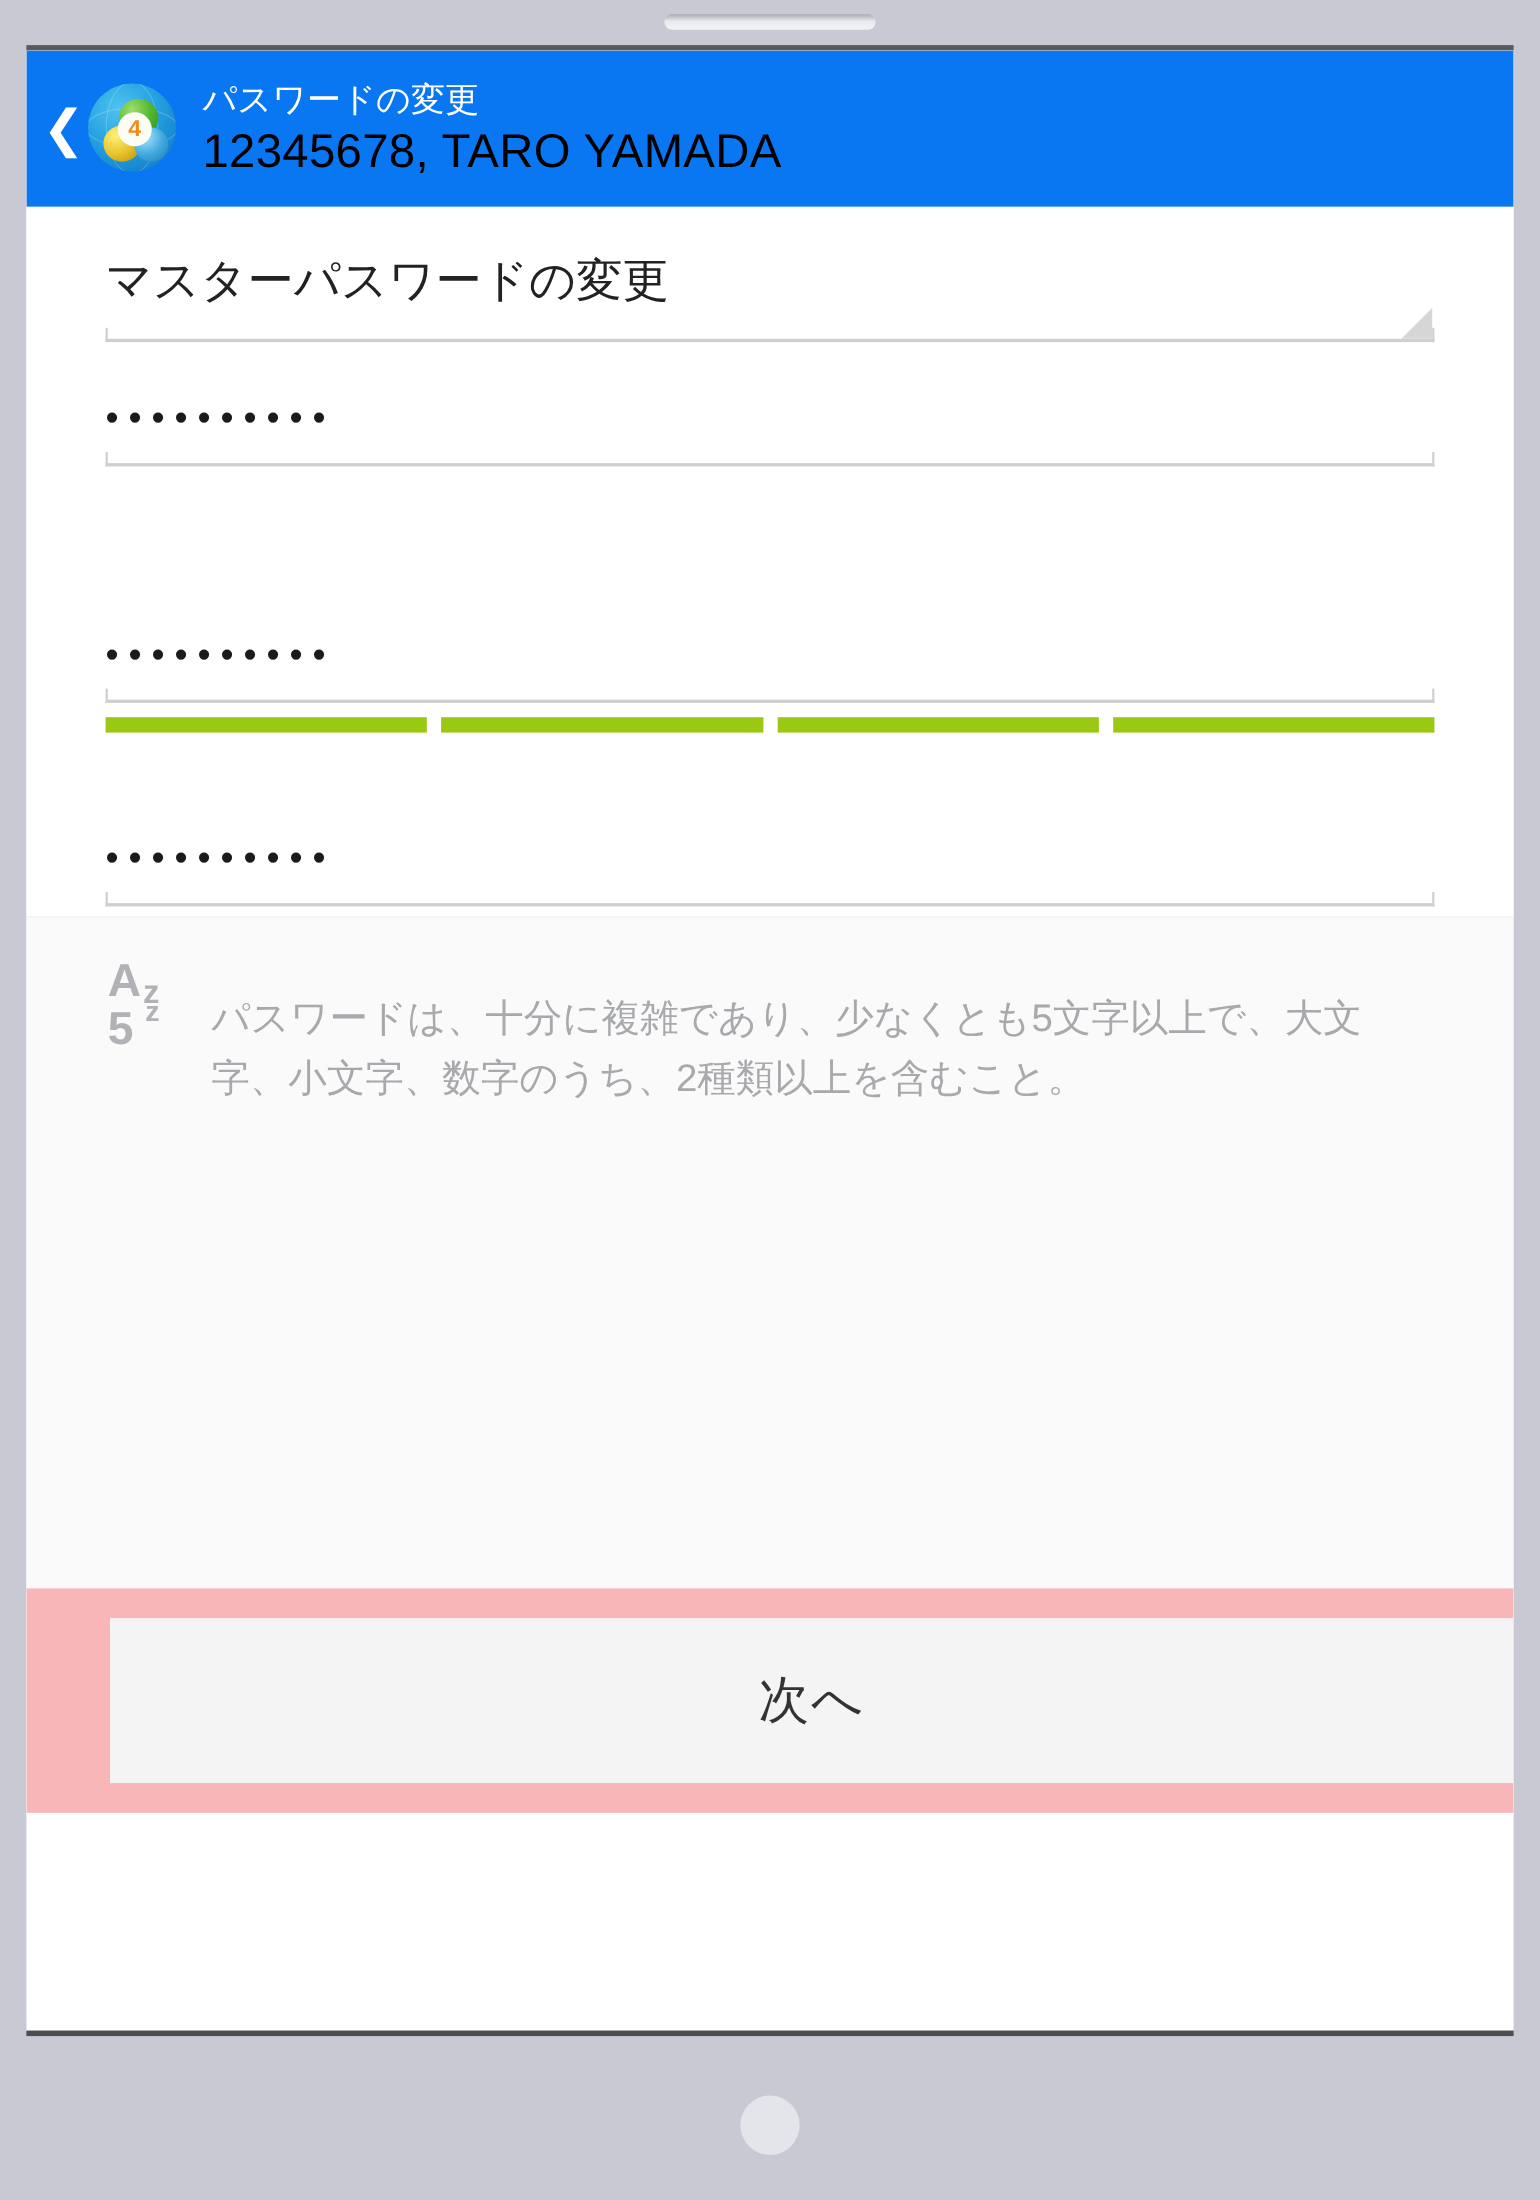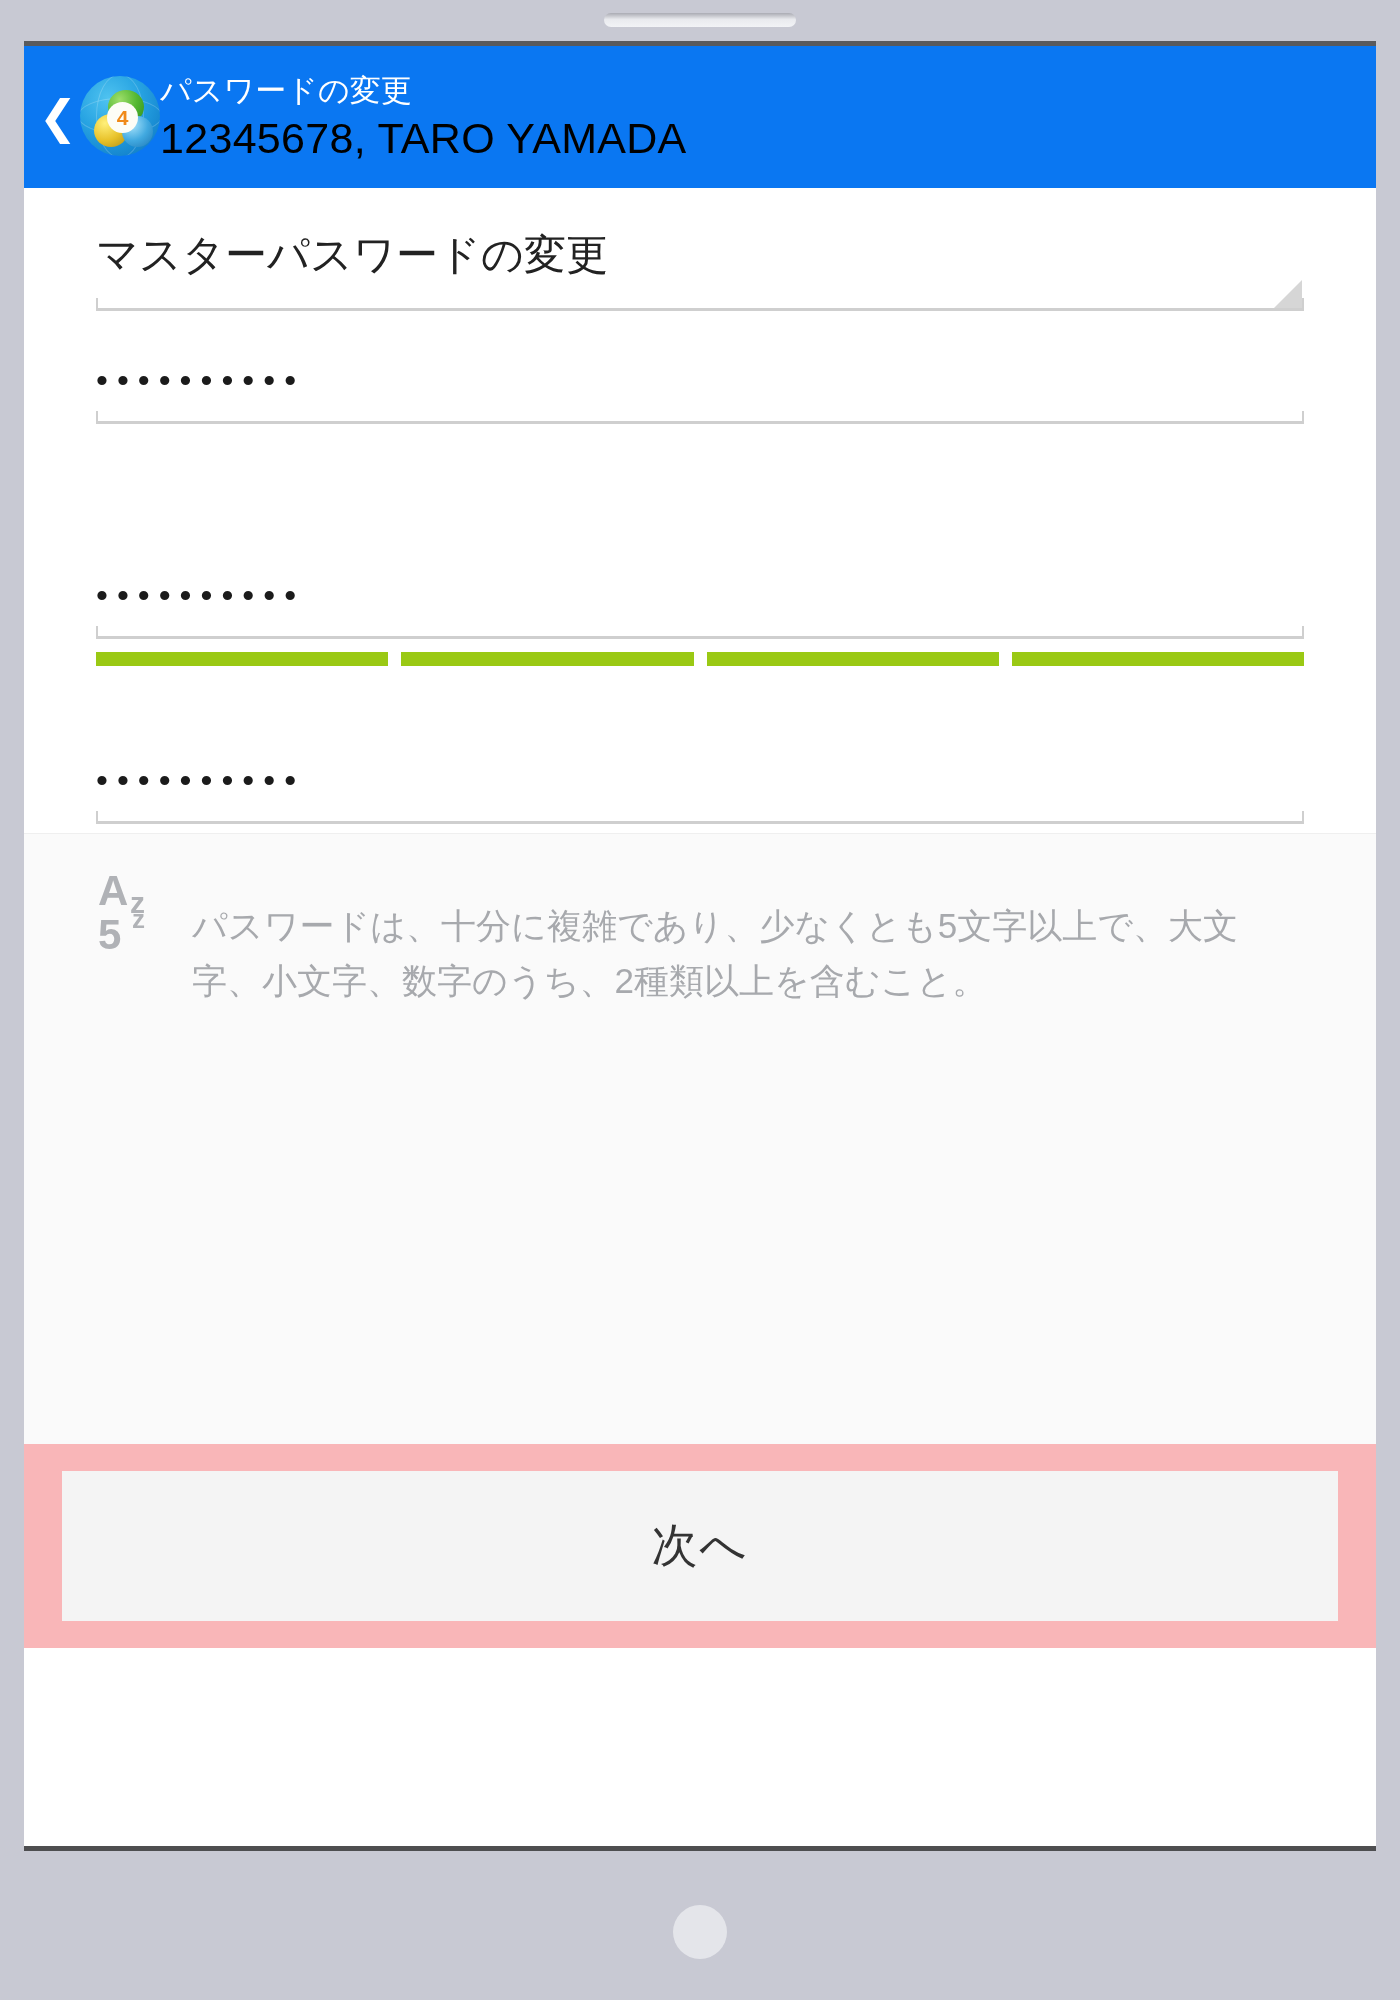--- a/index.html
+++ b/index.html
@@ -138,20 +138,21 @@
     border-radius: 50%;
     background: #fdfdf6;
     color: #f08a18;
     font-size: 21px;
     font-weight: 700;
     line-height: 31px;
     text-align: center;
   }
 
   #app-bar-titles {
+    margin-left: 24px;
     display: flex;
     flex-direction: column;
     justify-content: flex-start;
   }
   #app-bar-subtitle {
     color: #ffffff;
     font-size: 31px;
     line-height: 42px;
     font-weight: 400;
   }
@@ -269,21 +270,21 @@
   
   #footer-highlight {
     position: absolute;
     left: 0;
     bottom: 0;
     width: 1352px;
     height: 204px;
     background: #f9b6b8;
     display: flex;
     align-items: center;
-    justify-content: center;
+    justify-content: flex-end;
   }
 
   #next-button {
     width: 1276px;
     height: 150px;
     background: #f4f4f4;
     display: flex;
     align-items: center;
     justify-content: center;
     cursor: pointer;

